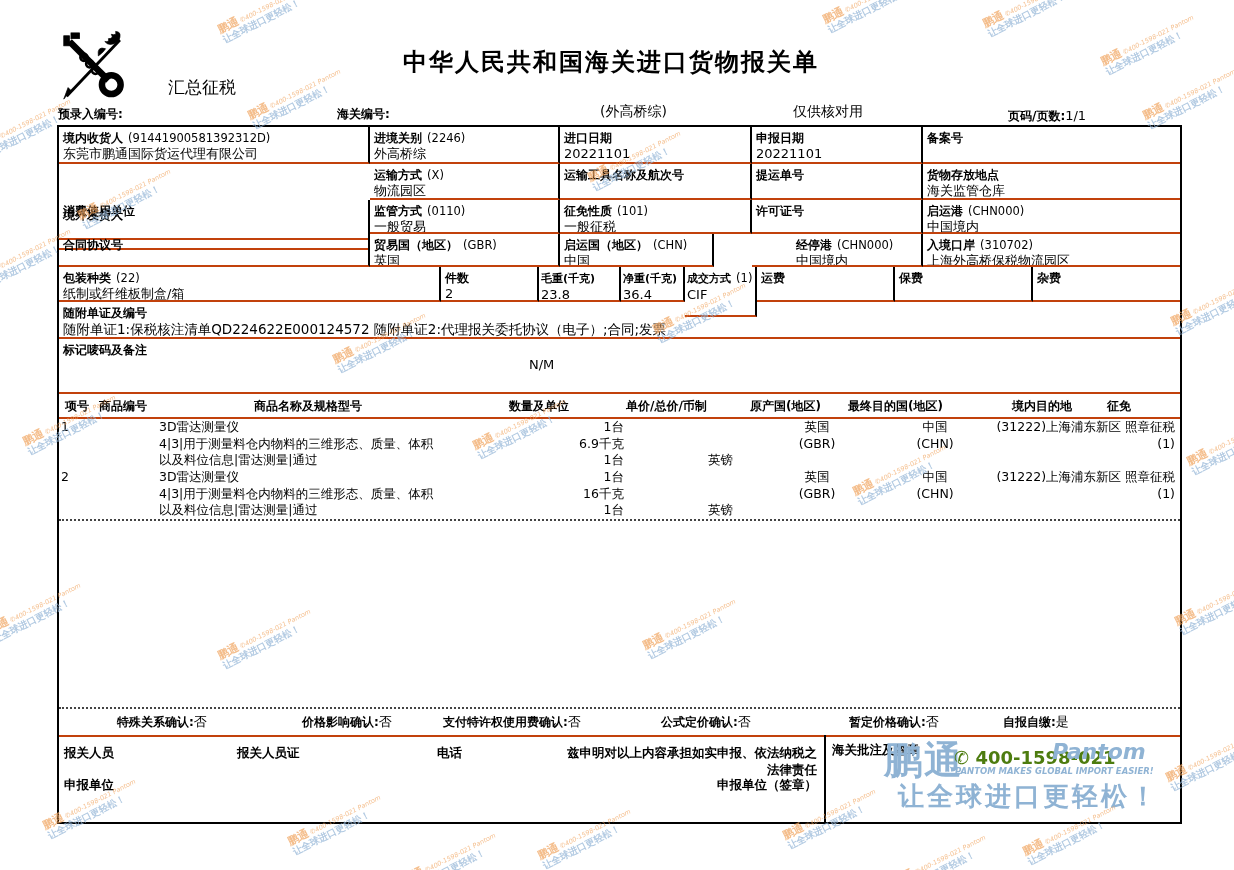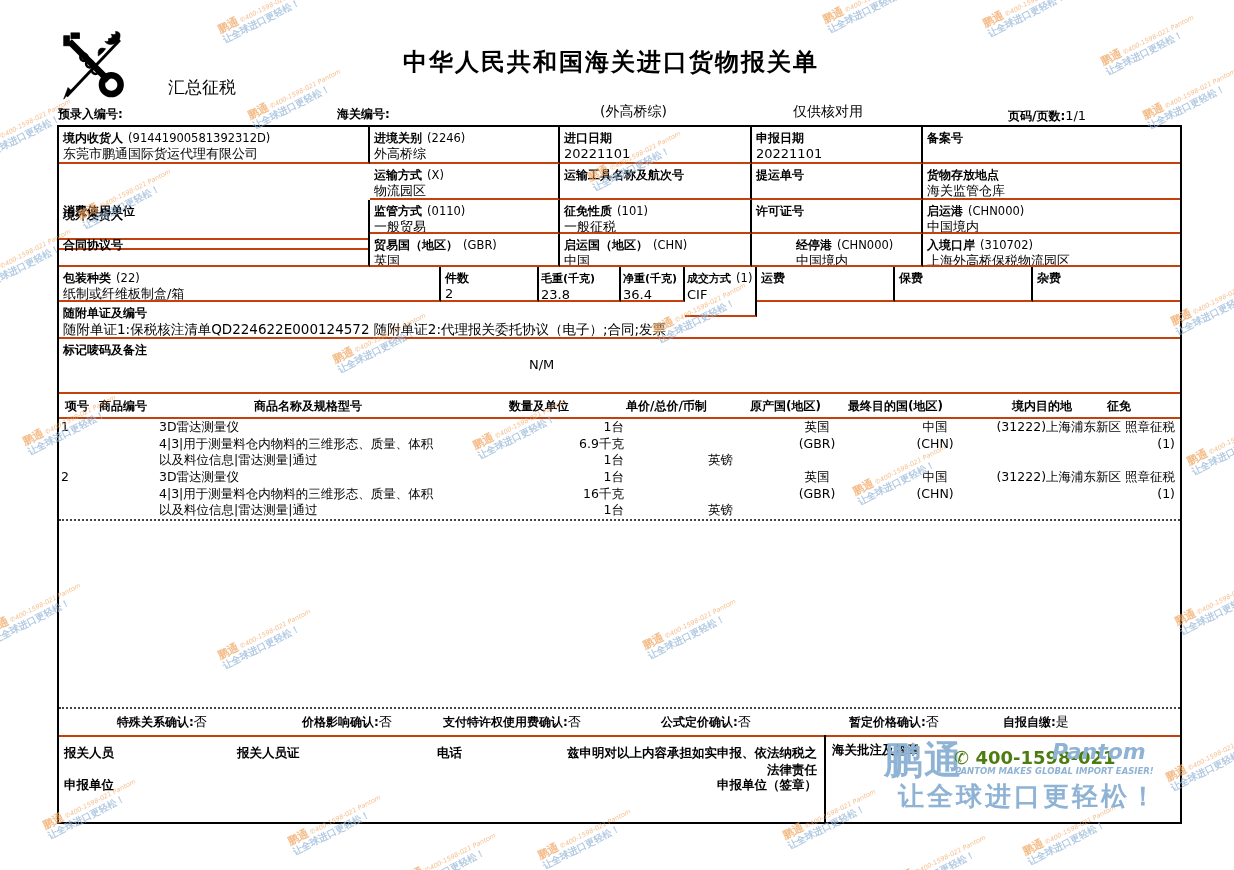--- a/index.html
+++ b/index.html
@@ -174,21 +174,21 @@
 
   <div class="cell bR bB" style="left:0;top:107px;width:311px;height:33px;">
     <span class="lb">合同协议号</span>
     <div class="val"></div>
   </div>
   <div class="cell bR bB" style="left:311px;top:107px;width:190px;height:33px;">
     <span class="lb">贸易国（地区）</span>
     <span class="cd">(GBR)</span>
     <div class="val">英国</div>
   </div>
-  <div class="cell bR bB" style="left:501px;top:107px;width:192px;height:33px;">
+  <div class="cell bR bB" style="left:501px;top:107px;width:154px;height:33px;">
     <span class="lb">启运国（地区）</span>
     <span class="cd">(CHN)</span>
     <div class="val">中国</div>
   </div>
   <div class="cell bR bB" style="left:693px;top:107px;width:171px;height:33px;padding-left:44px;">
     <span class="lb">经停港</span>
     <span class="cd">(CHN000)</span>
     <div class="val">中国境内</div>
   </div>
   <div class="cell bB" style="left:864px;top:107px;width:257px;height:33px;">

